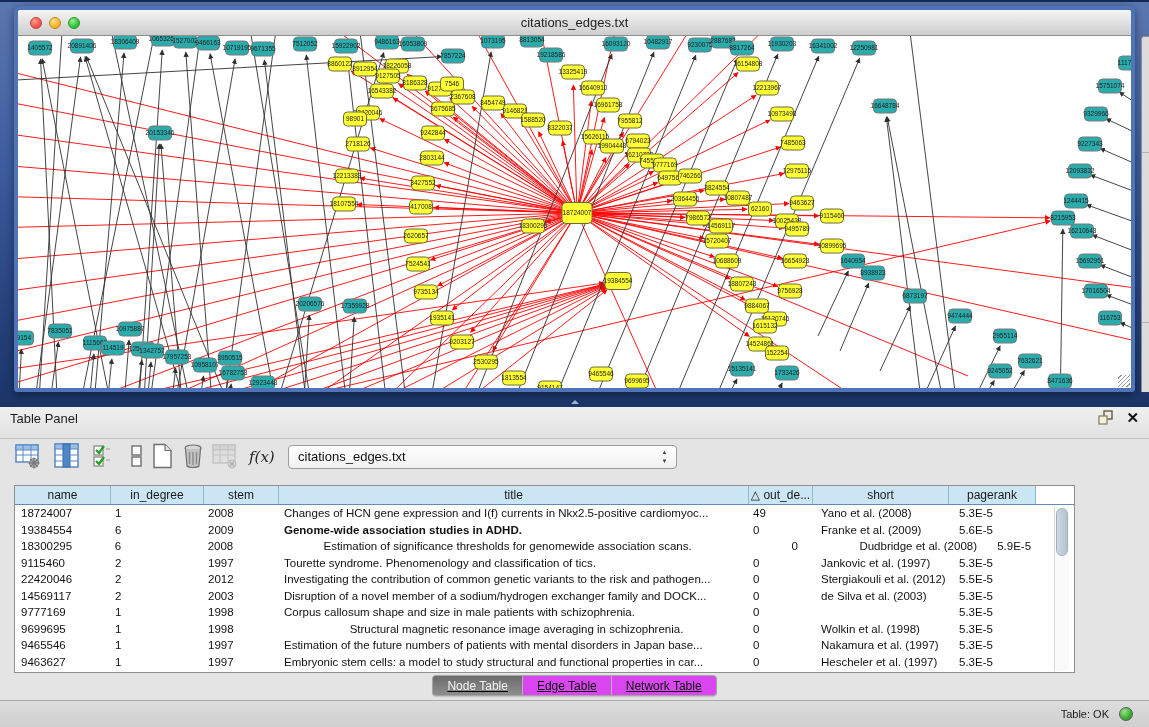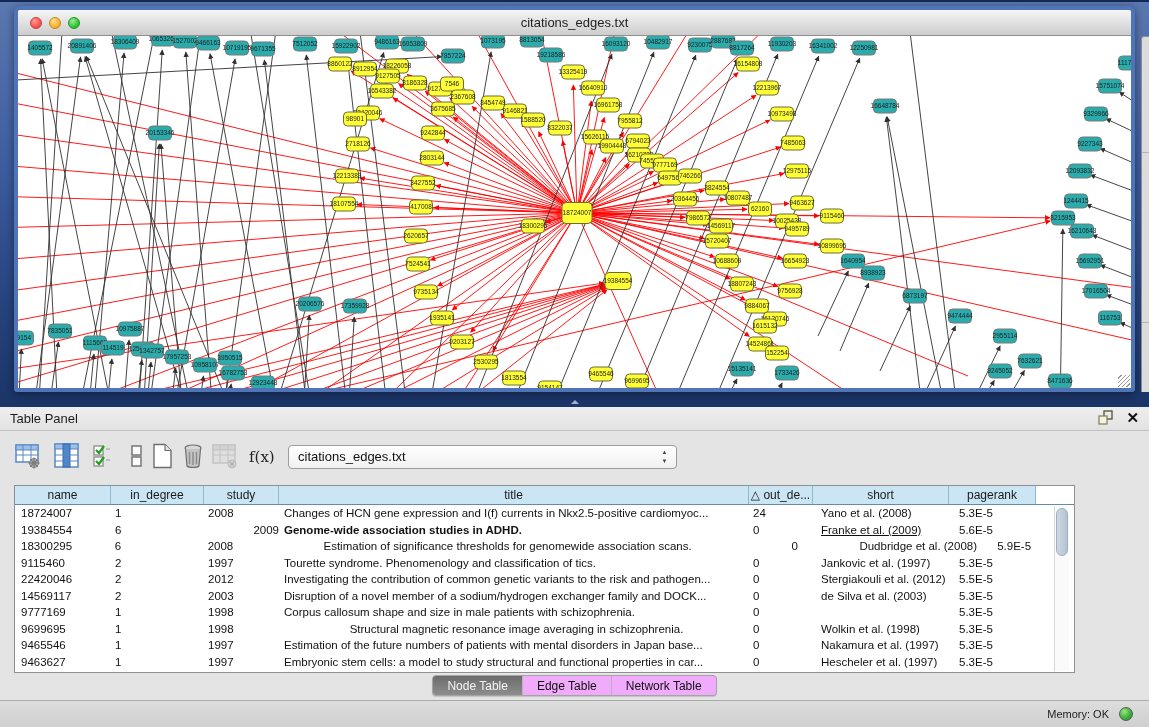--- a/index.html
+++ b/index.html
@@ -27,31 +27,31 @@
           background:repeating-linear-gradient(135deg,transparent 0 2px,#9a9a9a 2px 3px); }
   .bg-window-sliver { position:absolute; left:1141px; top:34px; width:8px; height:356px;
           background:#dcdcdc; border-left:1px solid #8c8c8c; border-top:1px solid #8c8c8c; border-radius:3px 0 0 0;}
   .bg-window-sliver .sep { position:absolute; left:0; width:100%; height:1px; background:#b5b5b5; }
   .splitter { position:absolute; left:569px; top:396px; width:12px; height:7px; cursor:row-resize; }
   .splitter:before { content:""; position:absolute; left:2px; top:2px; border-left:4px solid transparent;
           border-right:4px solid transparent; border-bottom:4px solid #9fb0cc; }
 
   
   .table-panel { position:absolute; left:0; top:407px; width:1149px; height:293px; background:#e4e4e4; }
-  .panel-header { position:relative; height:24px; background:linear-gradient(180deg,#efefef,#e2e2e2);
+  .panel-header { position:relative; height:32px; background:linear-gradient(180deg,#efefef,#e2e2e2);
                   border-bottom:1px solid #c2c2c2; }
   .panel-title { position:absolute; left:10px; top:4px; font-size:13px; color:#1c1c1c; }
   .panel-hicons { position:absolute; right:10px; top:3px; display:flex; gap:12px; align-items:center; }
   .float-ic { width:16px; height:16px; cursor:pointer; }
   .close-ic { font-size:15px; font-weight:bold; color:#111; line-height:16px; cursor:pointer; }
 
   .toolbar { position:absolute; left:0; top:25px; width:1149px; height:48px; }
   .tb-icon { position:absolute; top:11px; width:26px; height:26px; cursor:pointer; }
   .tb-icon.disabled { opacity:.45; filter:grayscale(1); cursor:default; }
-  .fx { font-family:"DejaVu Serif", serif; font-size:15px; color:#222; top:16px !important; }
+  .fx { font-family:"DejaVu Serif", serif; font-style:italic; font-size:15px; color:#222; top:16px !important; }
   .combo { position:absolute; left:288px; top:13px; width:389px; height:24px;
            background:linear-gradient(180deg,#ffffff,#f1f1f1); border:1px solid #9d9d9d; border-radius:4px;
            font-size:13px; color:#111; line-height:22px; padding-left:9px; cursor:pointer; }
   .combo .stepper { position:absolute; right:6px; top:2px; width:11px; font-size:6px; line-height:9px;
            color:#444; text-align:center; }
 
   .tablebox { position:absolute; left:14px; top:78px; width:1061px; height:188px;
               background:#fff; border:1px solid #8f8f8f; }
   .thead { display:flex; height:19px; background:#fff; border-bottom:1px solid #5f8cb0; }
   .th { background:#cbe5f5; border-right:1px solid #8fb9d0; font-size:12px; color:#1a1a1a;
@@ -59,21 +59,21 @@
   .tbody { position:relative; }
   .tr { display:flex; height:16.5px; cursor:default; }
   .td { font-size:11.5px; color:#111; line-height:16.5px; white-space:nowrap; overflow:hidden; }
   .vscroll { position:absolute; right:5px; top:20px; width:15px; height:165px;
              background:#fafafa; border-left:1px solid #d8d8d8; }
   .vthumb { position:absolute; left:1px; top:2px; width:12px; height:48px; border-radius:7px;
             background:linear-gradient(90deg,#cdd8e2,#b4c3d1); border:1px solid #9fb0be; cursor:pointer; }
 
   .tabbar { position:absolute; left:0; top:268px; width:1149px; height:20px; text-align:center; }
   .seg { display:inline-flex; border:1px solid #a4a4a4; border-radius:4px; overflow:hidden;
-         background:#f0abfc; box-shadow:0 1px 1px rgba(0,0,0,.15); }
+         background:#d946ef; box-shadow:0 1px 1px rgba(0,0,0,.15);text-decoration:underline; }
   .seg button { border:none; background:transparent; font-family:inherit; font-size:12px; color:#111;
          height:19px; padding:0 14px; border-right:1px solid #b5b5b5; cursor:pointer; }
   .seg button:last-child { border-right:none; }
   .seg button.active { background:linear-gradient(180deg,#6c6c6c,#8d8d8d); color:#f4f4f4; }
 
   .statusbar { position:absolute; left:0; top:700px; width:1149px; height:27px;
                background:linear-gradient(180deg,#dddddd,#cfcfcf); border-top:1px solid #ababab; }
   .mem { position:absolute; right:40px; top:7px; font-size:11px; color:#222; }
   .memdot { position:absolute; right:16px; top:6px; width:14px; height:14px; border-radius:50%;
             background:radial-gradient(circle at 35% 30%,#97e688,#3aaa34 60%,#2e8f2a); border:1px solid #5a5a5a; }
@@ -886,43 +886,43 @@
       <div class="combo">
         <span>citations_edges.txt</span>
         <span class="stepper">▲<br>▼</span>
       </div>
     </div>
 
     <div class="tablebox">
       <div class="thead" id="thead">
           <div class="th" style="width: 96px; text-align: center;">name</div>
           <div class="th" style="width: 93px;">in_degree</div>
-          <div class="th" style="width: 75px;">study</div>
+          <div class="th" style="width: 75px;">stem</div>
           <div class="th" style="width: 470px;">title</div>
           <div class="th" style="width: 64px;">△ out_de...</div>
           <div class="th" style="width: 136px;">short</div>
           <div class="th" style="width: 87px;">pagerank</div>
         </div>
       <div class="tbody" id="tbody">
           <div class="tr">
             <div class="td" style="width: 96px; padding-left: 6px;">18724007</div>
             <div class="td" style="width: 93px; padding-left: 4px;">1</div>
             <div class="td" style="width: 75px; padding-left: 4px;">2008</div>
             <div class="td" style="width: 470px; padding-left: 5px;">Changes of HCN gene expression and I(f) currents in Nkx2.5-positive cardiomyoc...</div>
-            <div class="td" style="width: 64px; padding-left: 4px;">24</div>
+            <div class="td" style="width: 64px; padding-left: 4px;">49</div>
             <div class="td" style="width: 136px; padding-left: 8px;">Yano et al. (2008)</div>
             <div class="td" style="width: 87px; padding-left: 10px;">5.3E-5</div>
           </div>
           <div class="tr">
             <div class="td" style="width: 96px; padding-left: 6px;">19384554</div>
             <div class="td" style="width: 93px; padding-left: 4px;">6</div>
-            <div class="td" style="width: 75px; padding-left: 4px; text-align: right;">2009</div>
+            <div class="td" style="width: 75px; padding-left: 4px;">2009</div>
             <div class="td" style="width: 470px; padding-left: 5px; font-weight: bold;">Genome-wide association studies in ADHD.</div>
             <div class="td" style="width: 64px; padding-left: 4px;">0</div>
-            <div class="td" style="width: 136px; padding-left: 8px; text-decoration: underline;">Franke et al. (2009)</div>
+            <div class="td" style="width: 136px; padding-left: 8px;">Franke et al. (2009)</div>
             <div class="td" style="width: 87px; padding-left: 10px;">5.6E-5</div>
           </div>
           <div class="tr">
             <div class="td" style="width: 96px; padding-left: 6px;">18300295</div>
             <div class="td" style="width: 93px; padding-left: 4px;">6</div>
             <div class="td" style="width: 75px; padding-left: 4px;">2008</div>
             <div class="td" style="width: 470px; padding-left: 5px; margin-left: 40px;">Estimation of significance thresholds for genomewide association scans.</div>
             <div class="td" style="width: 64px; padding-left: 4px;">0</div>
             <div class="td" style="width: 136px; padding-left: 8px;">Dudbridge et al. (2008)</div>
             <div class="td" style="width: 87px; padding-left: 10px;">5.9E-5</div>
@@ -999,16 +999,16 @@
     <div class="tabbar">
       <span class="seg" id="tabseg">
           <button class="active">Node Table</button>
           <button>Edge Table</button>
           <button>Network Table</button>
         </span>
     </div>
   </div>
 
   <div class="statusbar">
-    <span class="mem">Memory: OK</span>
+    <span class="mem">Table: OK</span>
     <span class="memdot"></span>
   </div>
 </div>
 
 </body></html>

